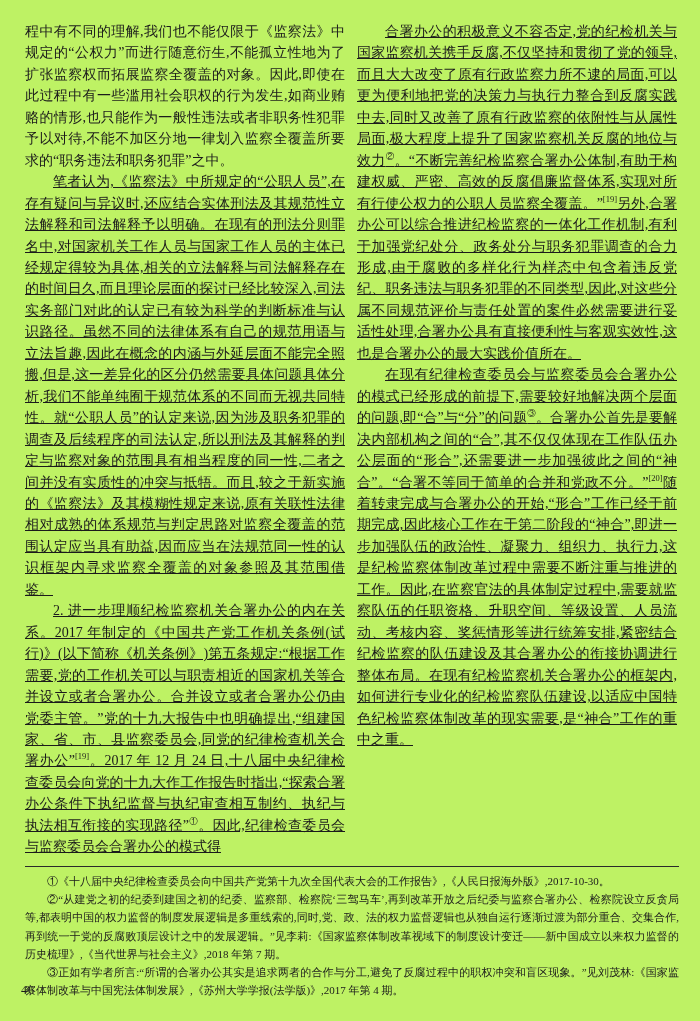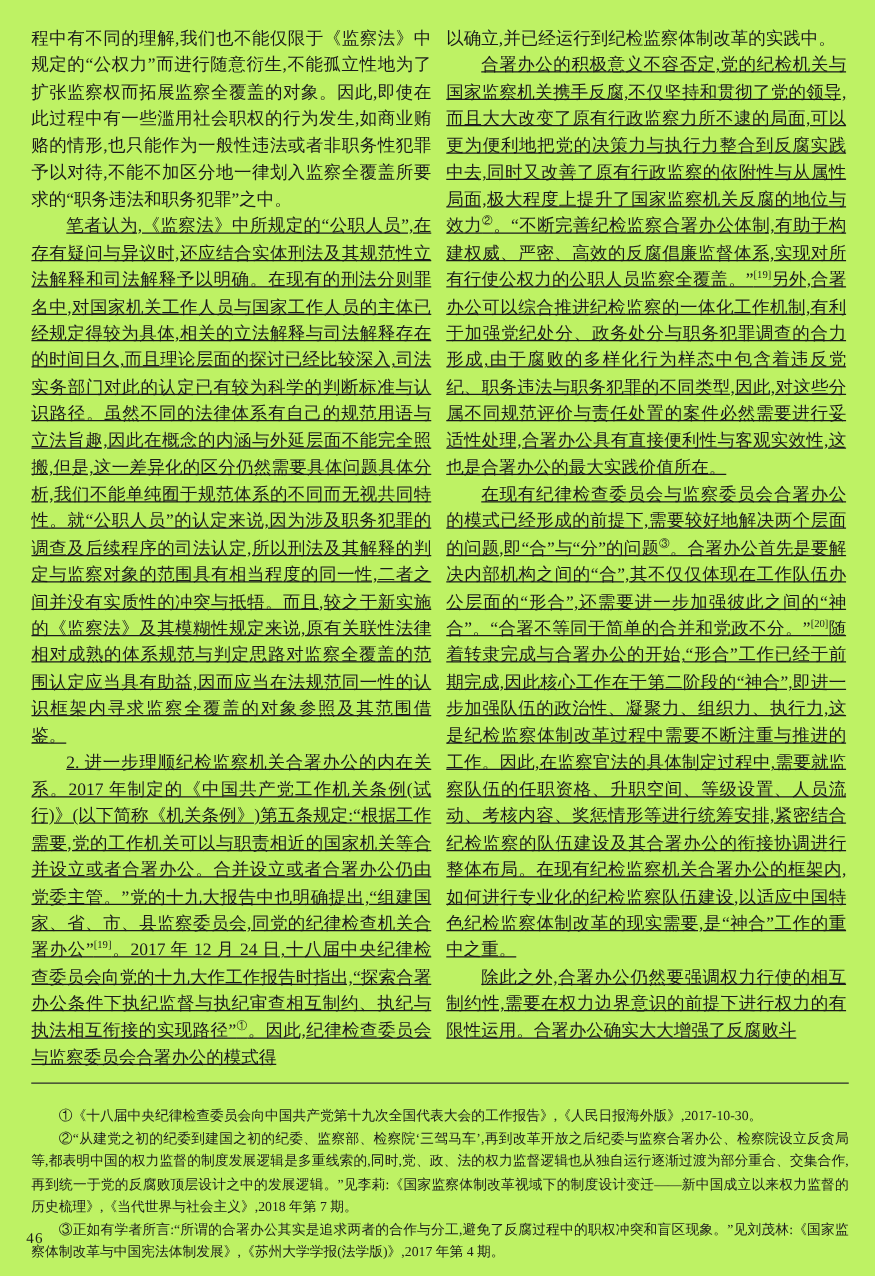--- a/index.html
+++ b/index.html
@@ -35,21 +35,21 @@
   sup{
     font-size:8.5px;
     line-height:0;
     vertical-align:super;
   }
   .footnotes{
     position:absolute;
     left:25px;top:866px;
     width:654px;
     border-top:1.6px solid #2a2a2a;
-    padding-top:17px;
+    padding-top:5px;
     font-size:11px;
     line-height:18.2px;
     text-align:justify;
     text-justify:inter-ideograph;
   }
   .footnotes p{margin:0;text-indent:2em;}
   .page-number{
     position:absolute;
     left:21px;top:983px;
     font-size:12px;
@@ -61,24 +61,22 @@
 
 <div class="page">
 
   <div class="text-columns">
     <div class="col">
         <p><span>程中有不同的理解,我们也不能仅限于《监察法》中规定的“公权力”而进行随意衍生,不能孤立性地为了扩张监察权而拓展监察全覆盖的对象。因此,即使在此过程中有一些滥用社会职权的行为发生,如商业贿赂的情形,也只能作为一般性违法或者非职务性犯罪予以对待,不能不加区分地一律划入监察全覆盖所要求的“职务违法和职务犯罪”之中。</span></p>
         <p class="indent"><span>笔者认为,《监察法》中所规定的“公职人员”,在存有疑问与异议时,还应结合实体刑法及其规范性立法解释和司法解释予以明确。在现有的刑法分则罪名中,对国家机关工作人员与国家工作人员的主体已经规定得较为具体,相关的立法解释与司法解释存在的时间日久,而且理论层面的探讨已经比较深入,司法实务部门对此的认定已有较为科学的判断标准与认识路径。虽然不同的法律体系有自己的规范用语与立法旨趣,因此在概念的内涵与外延层面不能完全照搬,但是,这一差异化的区分仍然需要具体问题具体分析,我们不能单纯囿于规范体系的不同而无视共同特性。就“公职人员”的认定来说,因为涉及职务犯罪的调查及后续程序的司法认定,所以刑法及其解释的判定与监察对象的范围具有相当程度的同一性,二者之间并没有实质性的冲突与抵牾。而且,较之于新实施的《监察法》及其模糊性规定来说,原有关联性法律相对成熟的体系规范与判定思路对监察全覆盖的范围认定应当具有助益,因而应当在法规范同一性的认识框架内寻求监察全覆盖的对象参照及其范围借鉴。</span></p>
         <p class="indent"><span>2. 进一步理顺纪检监察机关合署办公的内在关系。2017 年制定的《中国共产党工作机关条例(试行)》(以下简称《机关条例》)第五条规定:“根据工作需要,党的工作机关可以与职责相近的国家机关等合并设立或者合署办公。合并设立或者合署办公仍由党委主管。”党的十九大报告中也明确提出,“组建国家、省、市、县监察委员会,同党的纪律检查机关合署办公”</span><sup>[19]</sup><span>。2017 年 12 月 24 日,十八届中央纪律检查委员会向党的十九大作工作报告时指出,“探索合署办公条件下执纪监督与执纪审查相互制约、执纪与执法相互衔接的实现路径”</span><sup>①</sup><span>。因此,纪律检查委员会与监察委员会合署办公的模式得</span></p>
       </div>
     <div class="col">
-        <p><span>以确立,并已经运行到纪检监察体制改革的实践中。</span></p>
         <p class="indent"><span>合署办公的积极意义不容否定,党的纪检机关与国家监察机关携手反腐,不仅坚持和贯彻了党的领导,而且大大改变了原有行政监察力所不逮的局面,可以更为便利地把党的决策力与执行力整合到反腐实践中去,同时又改善了原有行政监察的依附性与从属性局面,极大程度上提升了国家监察机关反腐的地位与效力</span><sup>②</sup><span>。“不断完善纪检监察合署办公体制,有助于构建权威、严密、高效的反腐倡廉监督体系,实现对所有行使公权力的公职人员监察全覆盖。”</span><sup>[19]</sup><span>另外,合署办公可以综合推进纪检监察的一体化工作机制,有利于加强党纪处分、政务处分与职务犯罪调查的合力形成,由于腐败的多样化行为样态中包含着违反党纪、职务违法与职务犯罪的不同类型,因此,对这些分属不同规范评价与责任处置的案件必然需要进行妥适性处理,合署办公具有直接便利性与客观实效性,这也是合署办公的最大实践价值所在。</span></p>
         <p class="indent"><span>在现有纪律检查委员会与监察委员会合署办公的模式已经形成的前提下,需要较好地解决两个层面的问题,即“合”与“分”的问题</span><sup>③</sup><span>。合署办公首先是要解决内部机构之间的“合”,其不仅仅体现在工作队伍办公层面的“形合”,还需要进一步加强彼此之间的“神合”。“合署不等同于简单的合并和党政不分。”</span><sup>[20]</sup><span>随着转隶完成与合署办公的开始,“形合”工作已经于前期完成,因此核心工作在于第二阶段的“神合”,即进一步加强队伍的政治性、凝聚力、组织力、执行力,这是纪检监察体制改革过程中需要不断注重与推进的工作。因此,在监察官法的具体制定过程中,需要就监察队伍的任职资格、升职空间、等级设置、人员流动、考核内容、奖惩情形等进行统筹安排,紧密结合纪检监察的队伍建设及其合署办公的衔接协调进行整体布局。在现有纪检监察机关合署办公的框架内,如何进行专业化的纪检监察队伍建设,以适应中国特色纪检监察体制改革的现实需要,是“神合”工作的重中之重。</span></p>
-        <p class="indent"><span>除此之外,合署办公仍然要强调权力行使的相互制约性,需要在权力边界意识的前提下进行权力的有限性运用。合署办公确实大大增强了反腐败斗</span></p>
       </div>
   </div>
 
   <div class="footnotes">
       <p class="indent"><span>①《十八届中央纪律检查委员会向中国共产党第十九次全国代表大会的工作报告》,《人民日报海外版》,2017-10-30。</span></p>
       <p class="indent"><span>②“从建党之初的纪委到建国之初的纪委、监察部、检察院‘三驾马车’,再到改革开放之后纪委与监察合署办公、检察院设立反贪局等,都表明中国的权力监督的制度发展逻辑是多重线索的,同时,党、政、法的权力监督逻辑也从独自运行逐渐过渡为部分重合、交集合作,再到统一于党的反腐败顶层设计之中的发展逻辑。”见李莉:《国家监察体制改革视域下的制度设计变迁——新中国成立以来权力监督的历史梳理》,《当代世界与社会主义》,2018 年第 7 期。</span></p>
       <p class="indent"><span>③正如有学者所言:“所谓的合署办公其实是追求两者的合作与分工,避免了反腐过程中的职权冲突和盲区现象。”见刘茂林:《国家监察体制改革与中国宪法体制发展》,《苏州大学学报(法学版)》,2017 年第 4 期。</span></p>
     </div>
 
   <div class="page-number">46</div>

